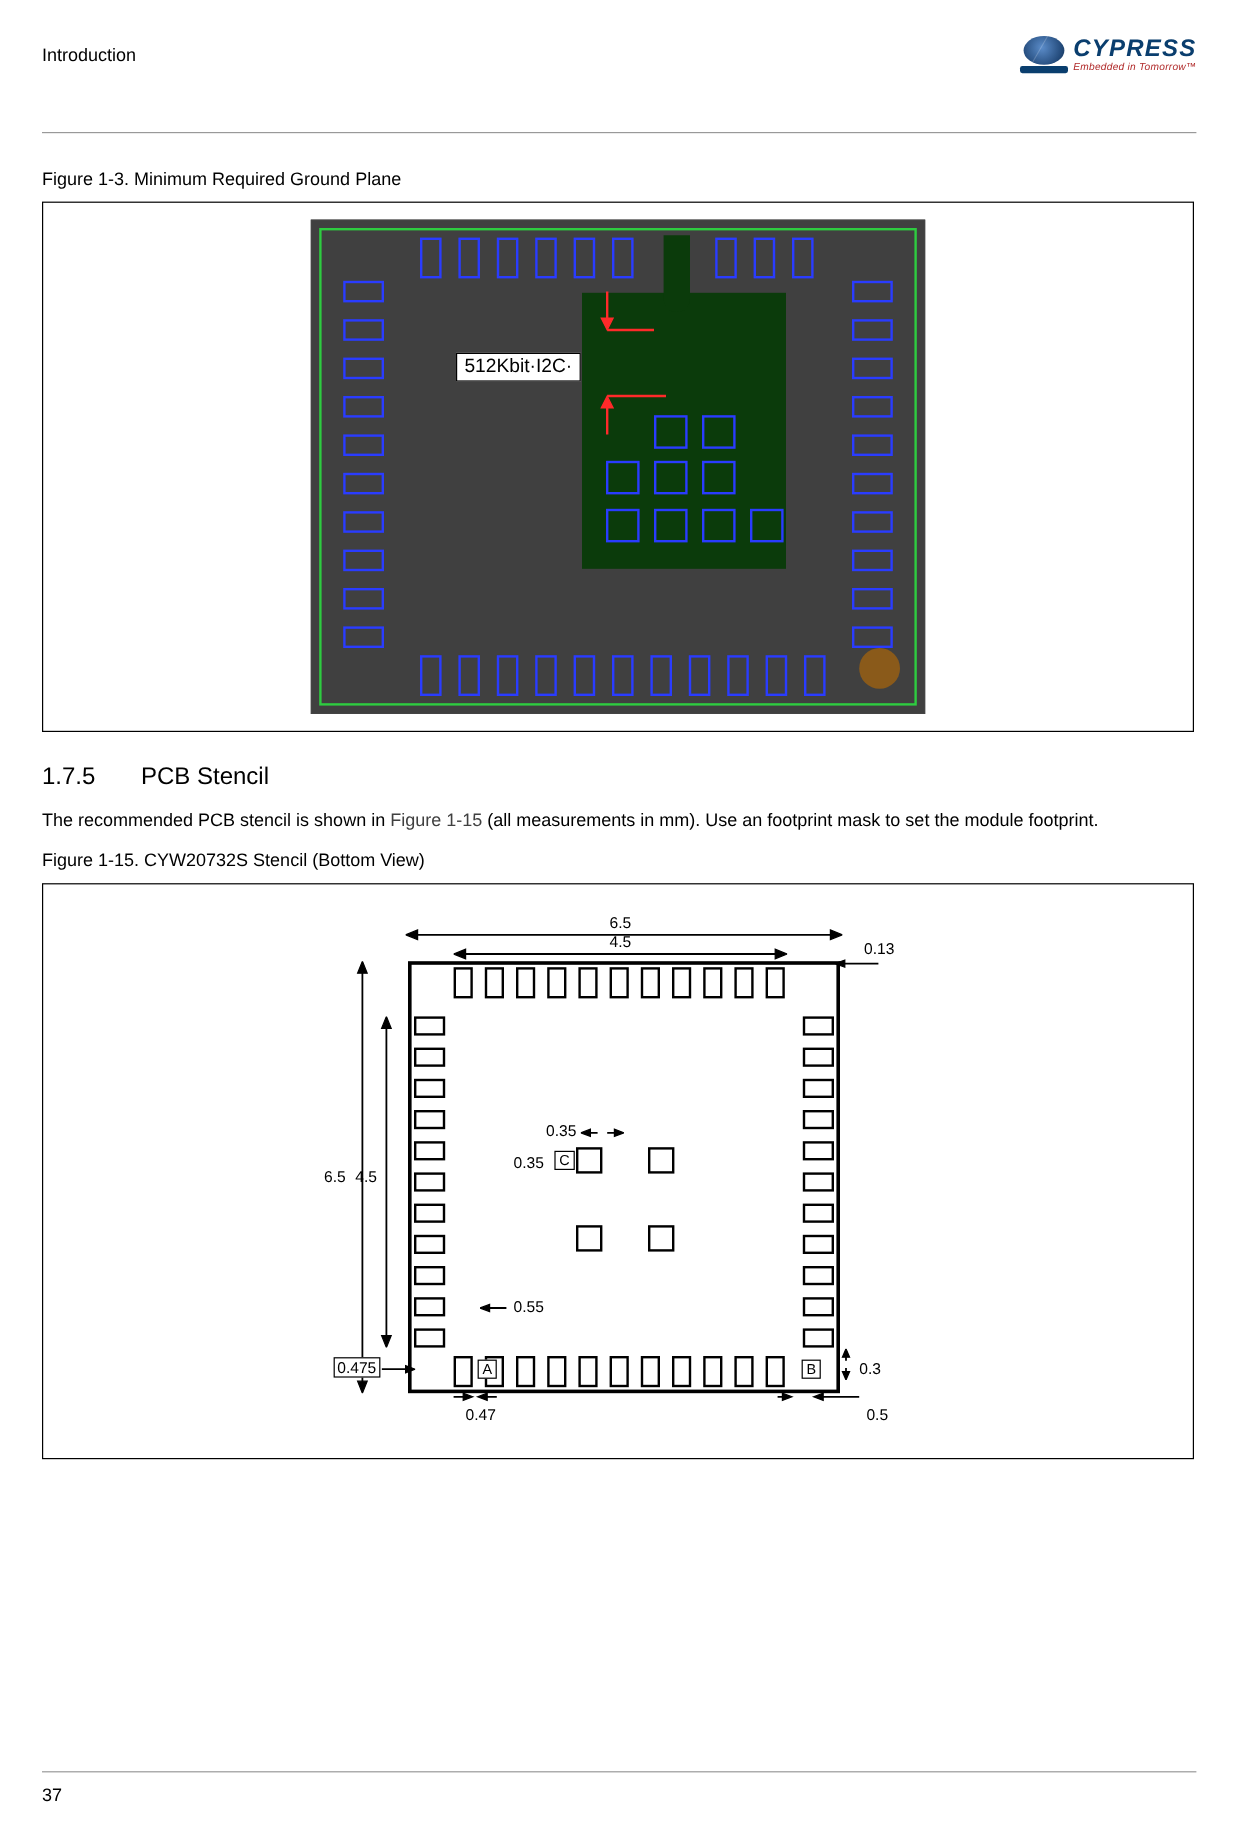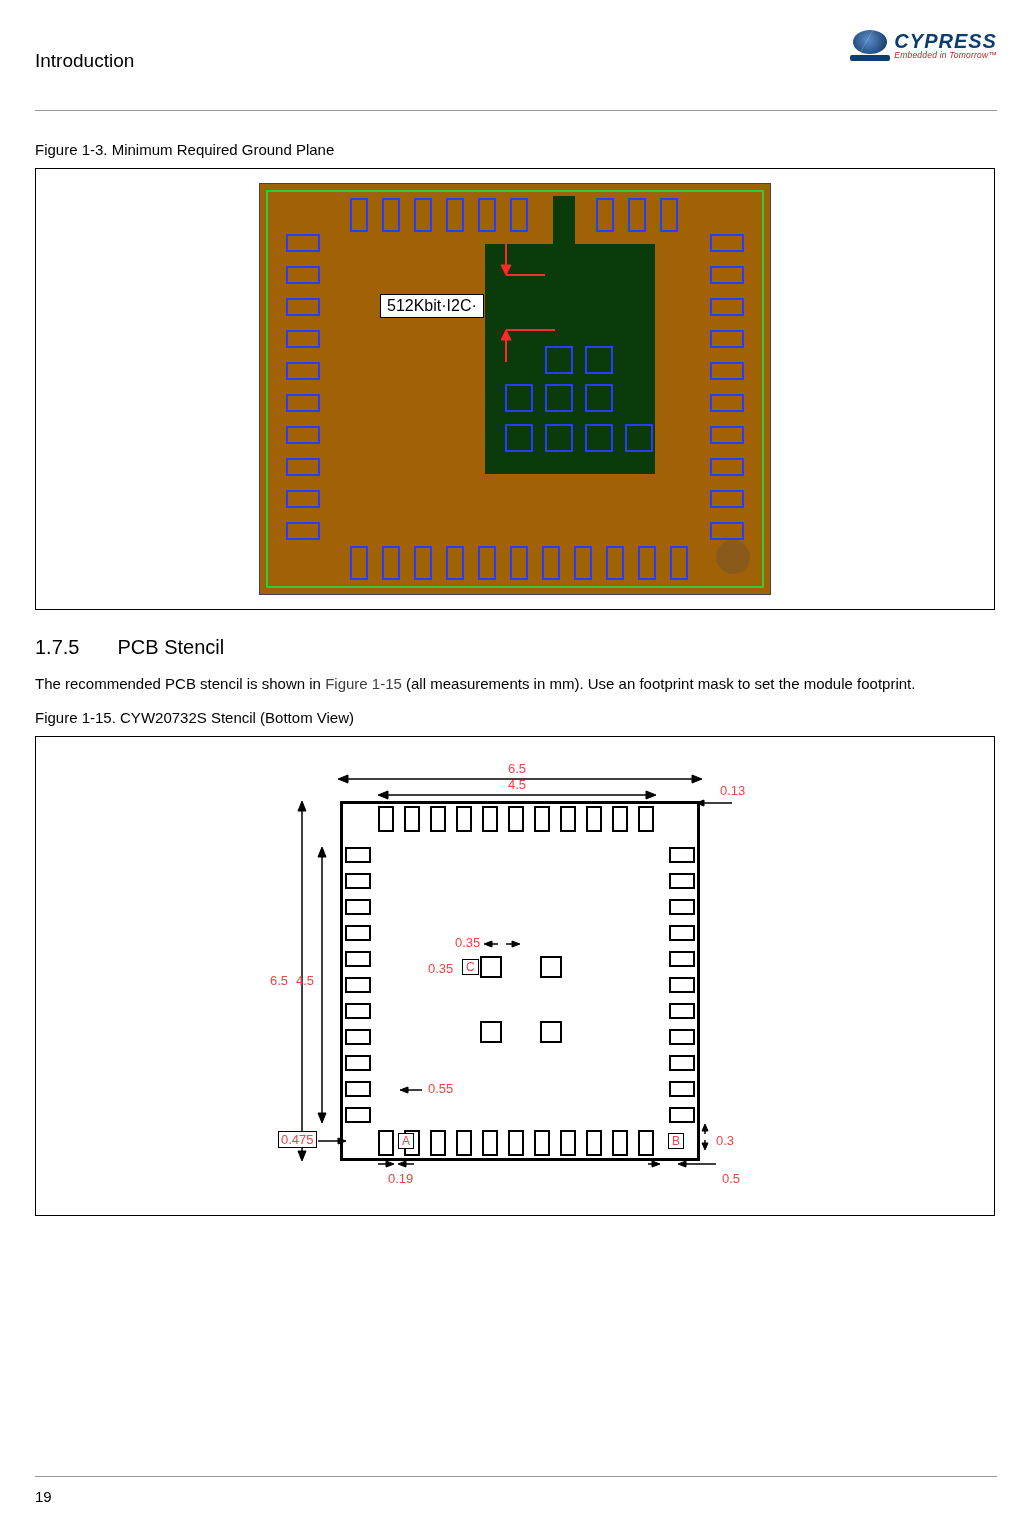--- a/index.html
+++ b/index.html
@@ -14,22 +14,22 @@
     box-sizing:border-box;
     padding:30px 35px;
   }
   .header{
     display:flex;
     justify-content:space-between;
     align-items:flex-start;
     height:70px;
   }
   .chaptitle{
-    font-size:19px;
-    margin-top:20px;
+    font-size:15px;
+    margin-top:8px;
   }
   .logo{
     display:flex;
     align-items:center;
     gap:4px;
     white-space:nowrap;
   }
   .globestack{
     display:flex;
     flex-direction:column;
@@ -69,21 +69,21 @@
   .figbox{
     border:1px solid #000;
     width:960px;
     box-sizing:border-box;
     padding:14px 0 14px;
     display:flex;justify-content:center;
   }
 
   
   .pcb{
-    width:510px;height:410px;background:#a16207;position:relative;border:1px solid #444;
+    width:510px;height:410px;background:#404040;position:relative;border:1px solid #444;
   }
   .gp{
     position:absolute;border:2px solid #2ecc40;
   }
   .gpfill{
     position:absolute;background:#0b3b0b;
   }
   .pad14{
     position:absolute;border:2px solid #2a3cff;box-sizing:border-box;
   }
@@ -106,21 +106,21 @@
   
   .sec{
     display:flex;gap:38px;margin:26px 0 10px;font-size:20px;
   }
 
   .bodytext{font-size:15px;line-height:1.35;max-width:960px;}
   .reflink{color:#404040;}
 
   
   .stencil{
-    width:570px;height:450px;position:relative;font-size:14px;color:#ef4444;
+    width:570px;height:450px;position:relative;font-size:14px;color:#000000;
   }
   .sq{position:absolute;border:2px solid #000;box-sizing:border-box;}
   .diml{position:absolute;font-size:13px;white-space:nowrap;}
   .arrow15{position:absolute;stroke:#000;fill:#000;}
   .letterbox{position:absolute;border:1px solid #000;font-size:12px;padding:0 3px;background:#fff;}
 
   .footer{
     position:absolute;left:35px;right:35px;bottom:28px;
     display:flex;justify-content:space-between;font-size:15px;
   }
@@ -347,21 +347,21 @@
 
     <div class="diml" style="left:48px;top:380px;border:1px solid #000;padding:0 2px;background:#fff">0.475</div>
     <svg class="arrow15" style="left:88px;top:384px;width:28px;height:12px">
       <line x1="0" y1="6" x2="22" y2="6" stroke-width="1.5"></line>
         <polygon points="28,6 20,3 20,9"></polygon>
     </svg>
 
     <div class="letterbox" style="left:168px;top:382px">A</div>
     <div class="letterbox" style="left:438px;top:382px">B</div>
 
-    <div class="diml" style="left:158px;top:420px">0.19</div>
+    <div class="diml" style="left:158px;top:420px">0.47</div>
     <svg class="arrow15" style="left:144px;top:406px;width:48px;height:14px">
       <line x1="4" y1="7" x2="16" y2="7" stroke-width="1.5"></line>
         <polygon points="20,7 12,4 12,10"></polygon>
       <line x1="28" y1="7" x2="40" y2="7" stroke-width="1.5"></line>
         <polygon points="24,7 32,4 32,10"></polygon>
     </svg>
 
     <div class="diml" style="left:486px;top:382px">0.3</div>
     <svg class="arrow15" style="left:466px;top:373px;width:18px;height:26px">
       <line x1="9" y1="2" x2="9" y2="10" stroke-width="1.5"></line>
@@ -374,14 +374,14 @@
     <svg class="arrow15" style="left:414px;top:406px;width:76px;height:14px">
       <line x1="4" y1="7" x2="12" y2="7" stroke-width="1.5"></line>
         <polygon points="16,7 8,4 8,10"></polygon>
       <line x1="38" y1="7" x2="72" y2="7" stroke-width="1.5"></line>
         <polygon points="34,7 42,4 42,10"></polygon>
     </svg>
   </div>
 </div>
 
 <div class="footer">
-  <span>19</span>
+  <span>37</span>
 </div>
 
 </body></html>

